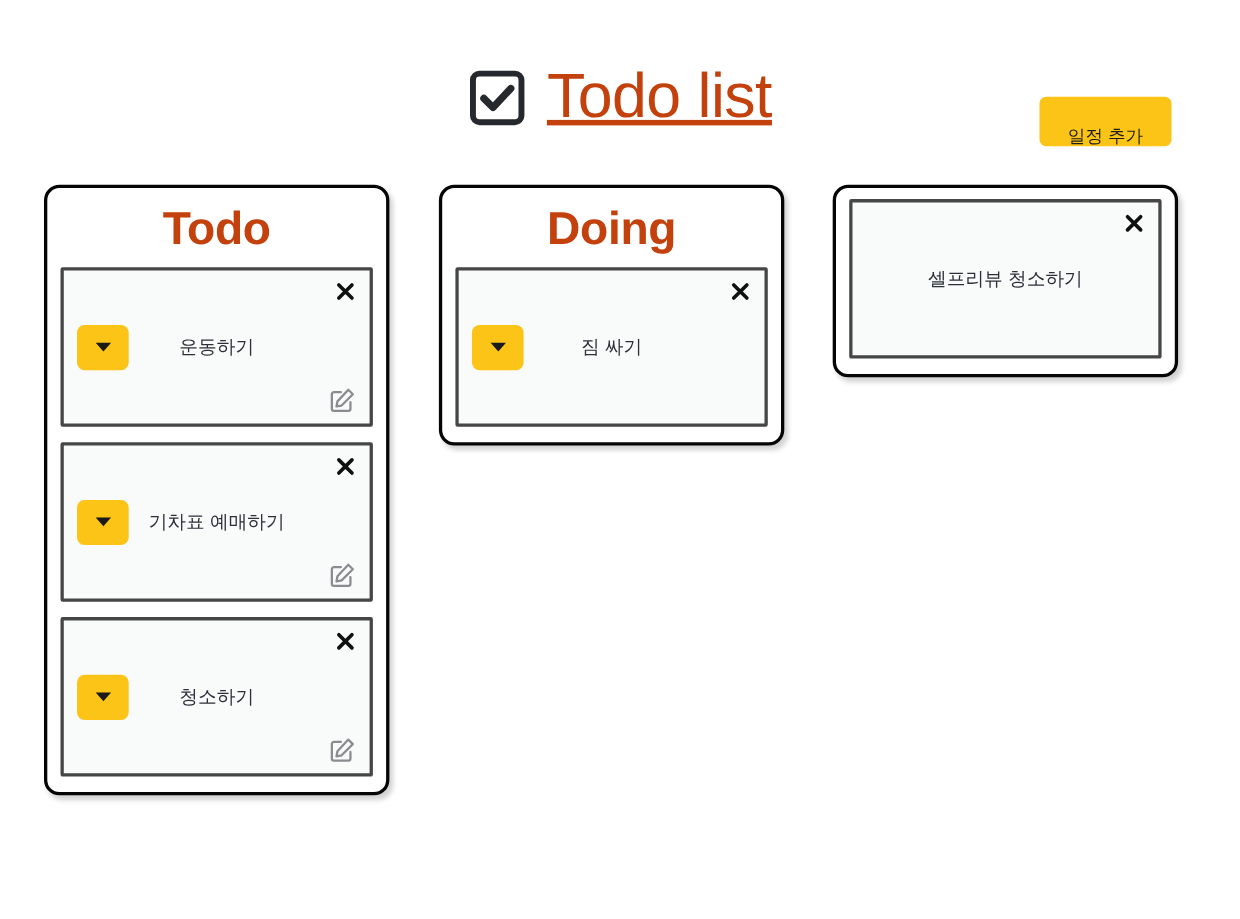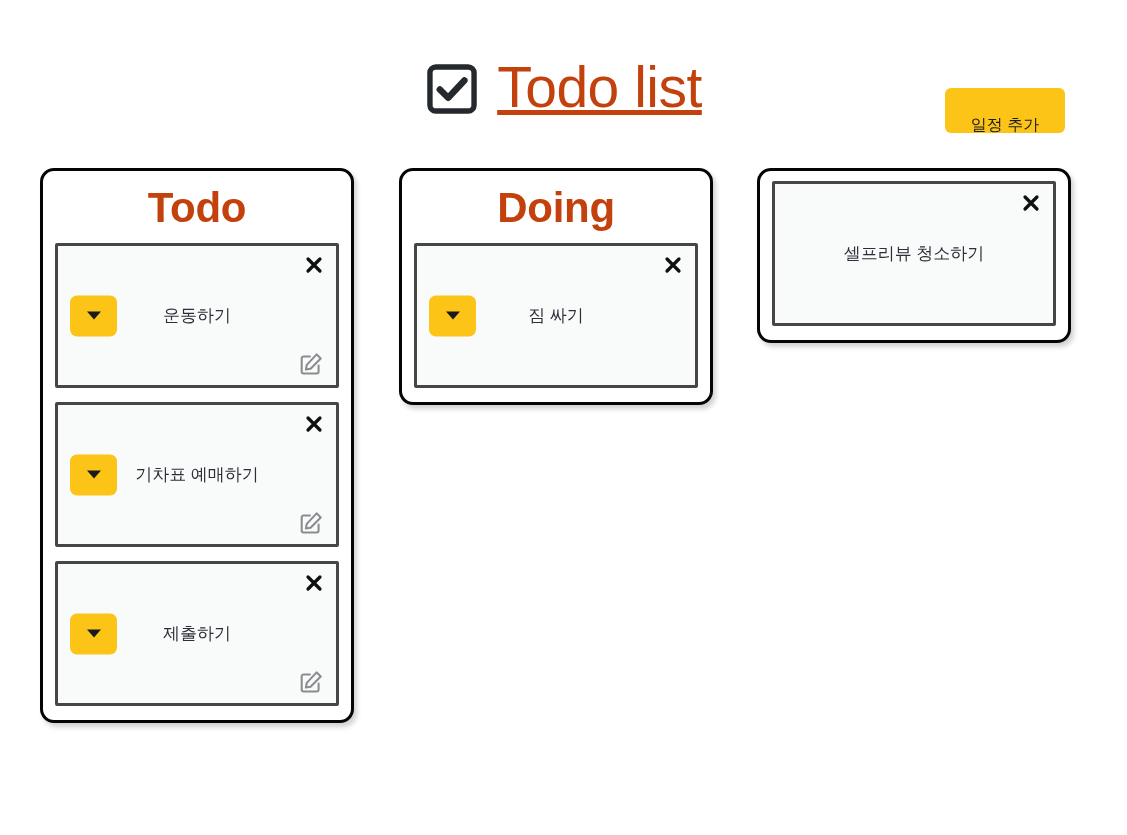--- a/index.html
+++ b/index.html
@@ -229,21 +229,21 @@
         </svg>
       </div>
 
       <div class="card">
         <svg class="card-close-icon" viewBox="0 0 24 24">
           <path d="M5.5 5.5 L18.5 18.5 M18.5 5.5 L5.5 18.5" stroke="#101010" stroke-width="3.6" stroke-linecap="round"></path>
         </svg>
         <button class="card-dropdown">
           <span class="caret"></span>
         </button>
-        <div class="card-text">제출하기</div>
+        <div class="card-text">청소하기</div>
         <svg class="card-edit-icon" viewBox="0 0 24 24">
           <path d="M19 13.5 V19 a1.8 1.8 0 0 1 -1.8 1.8 H5.2 A1.8 1.8 0 0 1 3.4 19 V6.9 A1.8 1.8 0 0 1 5.2 5.1 H11" fill="none" stroke="#8a8d8f" stroke-width="1.9" stroke-linecap="round" stroke-linejoin="round"></path>
           <path d="M17.2 3.1 L21 6.9 L11.6 16.3 L7.3 17.1 L8.1 12.8 Z" fill="none" stroke="#8a8d8f" stroke-width="1.9" stroke-linejoin="round"></path>
         </svg>
       </div>
     </section>
 
     <section class="column column-doing">
       <h2 class="column-title">Doing</h2>
 

